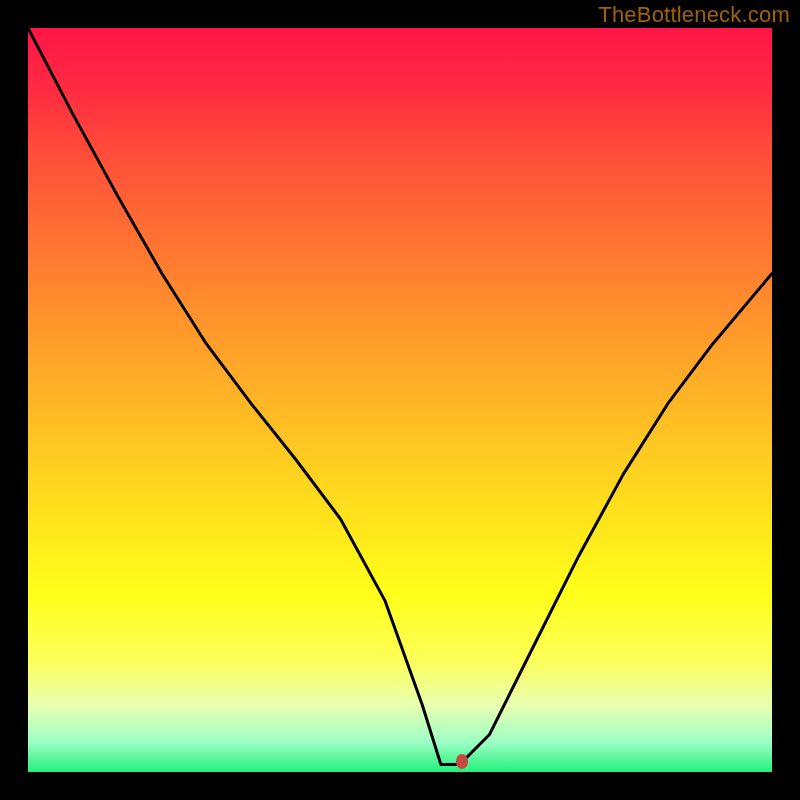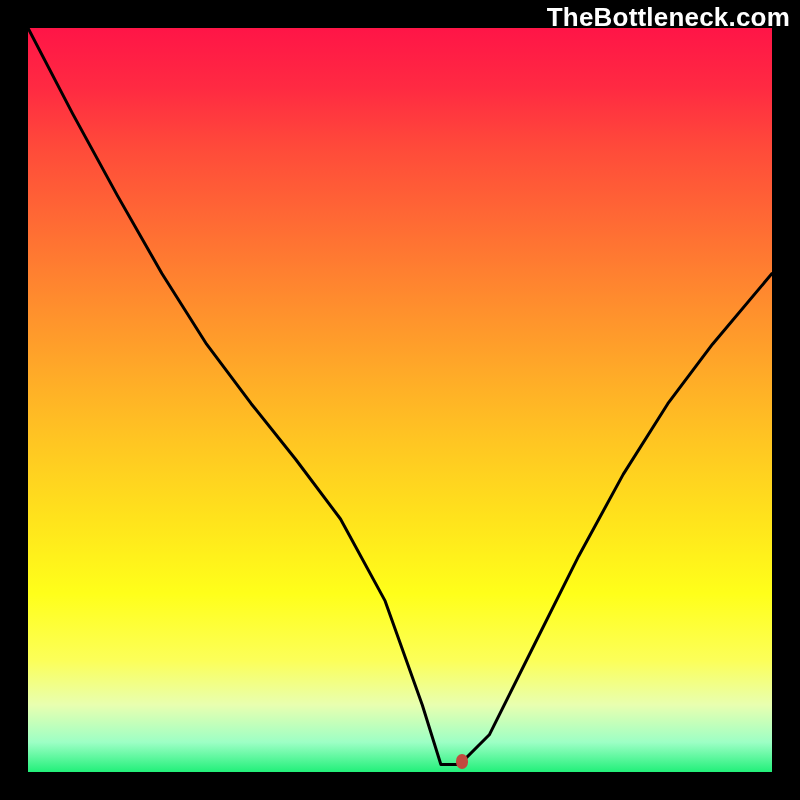--- a/index.html
+++ b/index.html
@@ -14,23 +14,23 @@
   .frame {
     position: relative;
     width: 800px;
     height: 800px;
     background: #000;
   }
   .watermark {
     position: absolute;
     top: 2px;
     right: 10px;
-    color: #ffffff;
-    font-size: 26px;
-    font-weight: 700;
+    color: #a16207;
+    font-size: 22px;
+    font-weight: 400;
     letter-spacing: 0.2px;
     z-index: 4;
   }
   .plot-area {
     position: absolute;
     left: 28px;
     top: 28px;
     width: 744px;
     height: 744px;
     background: linear-gradient(to bottom,

